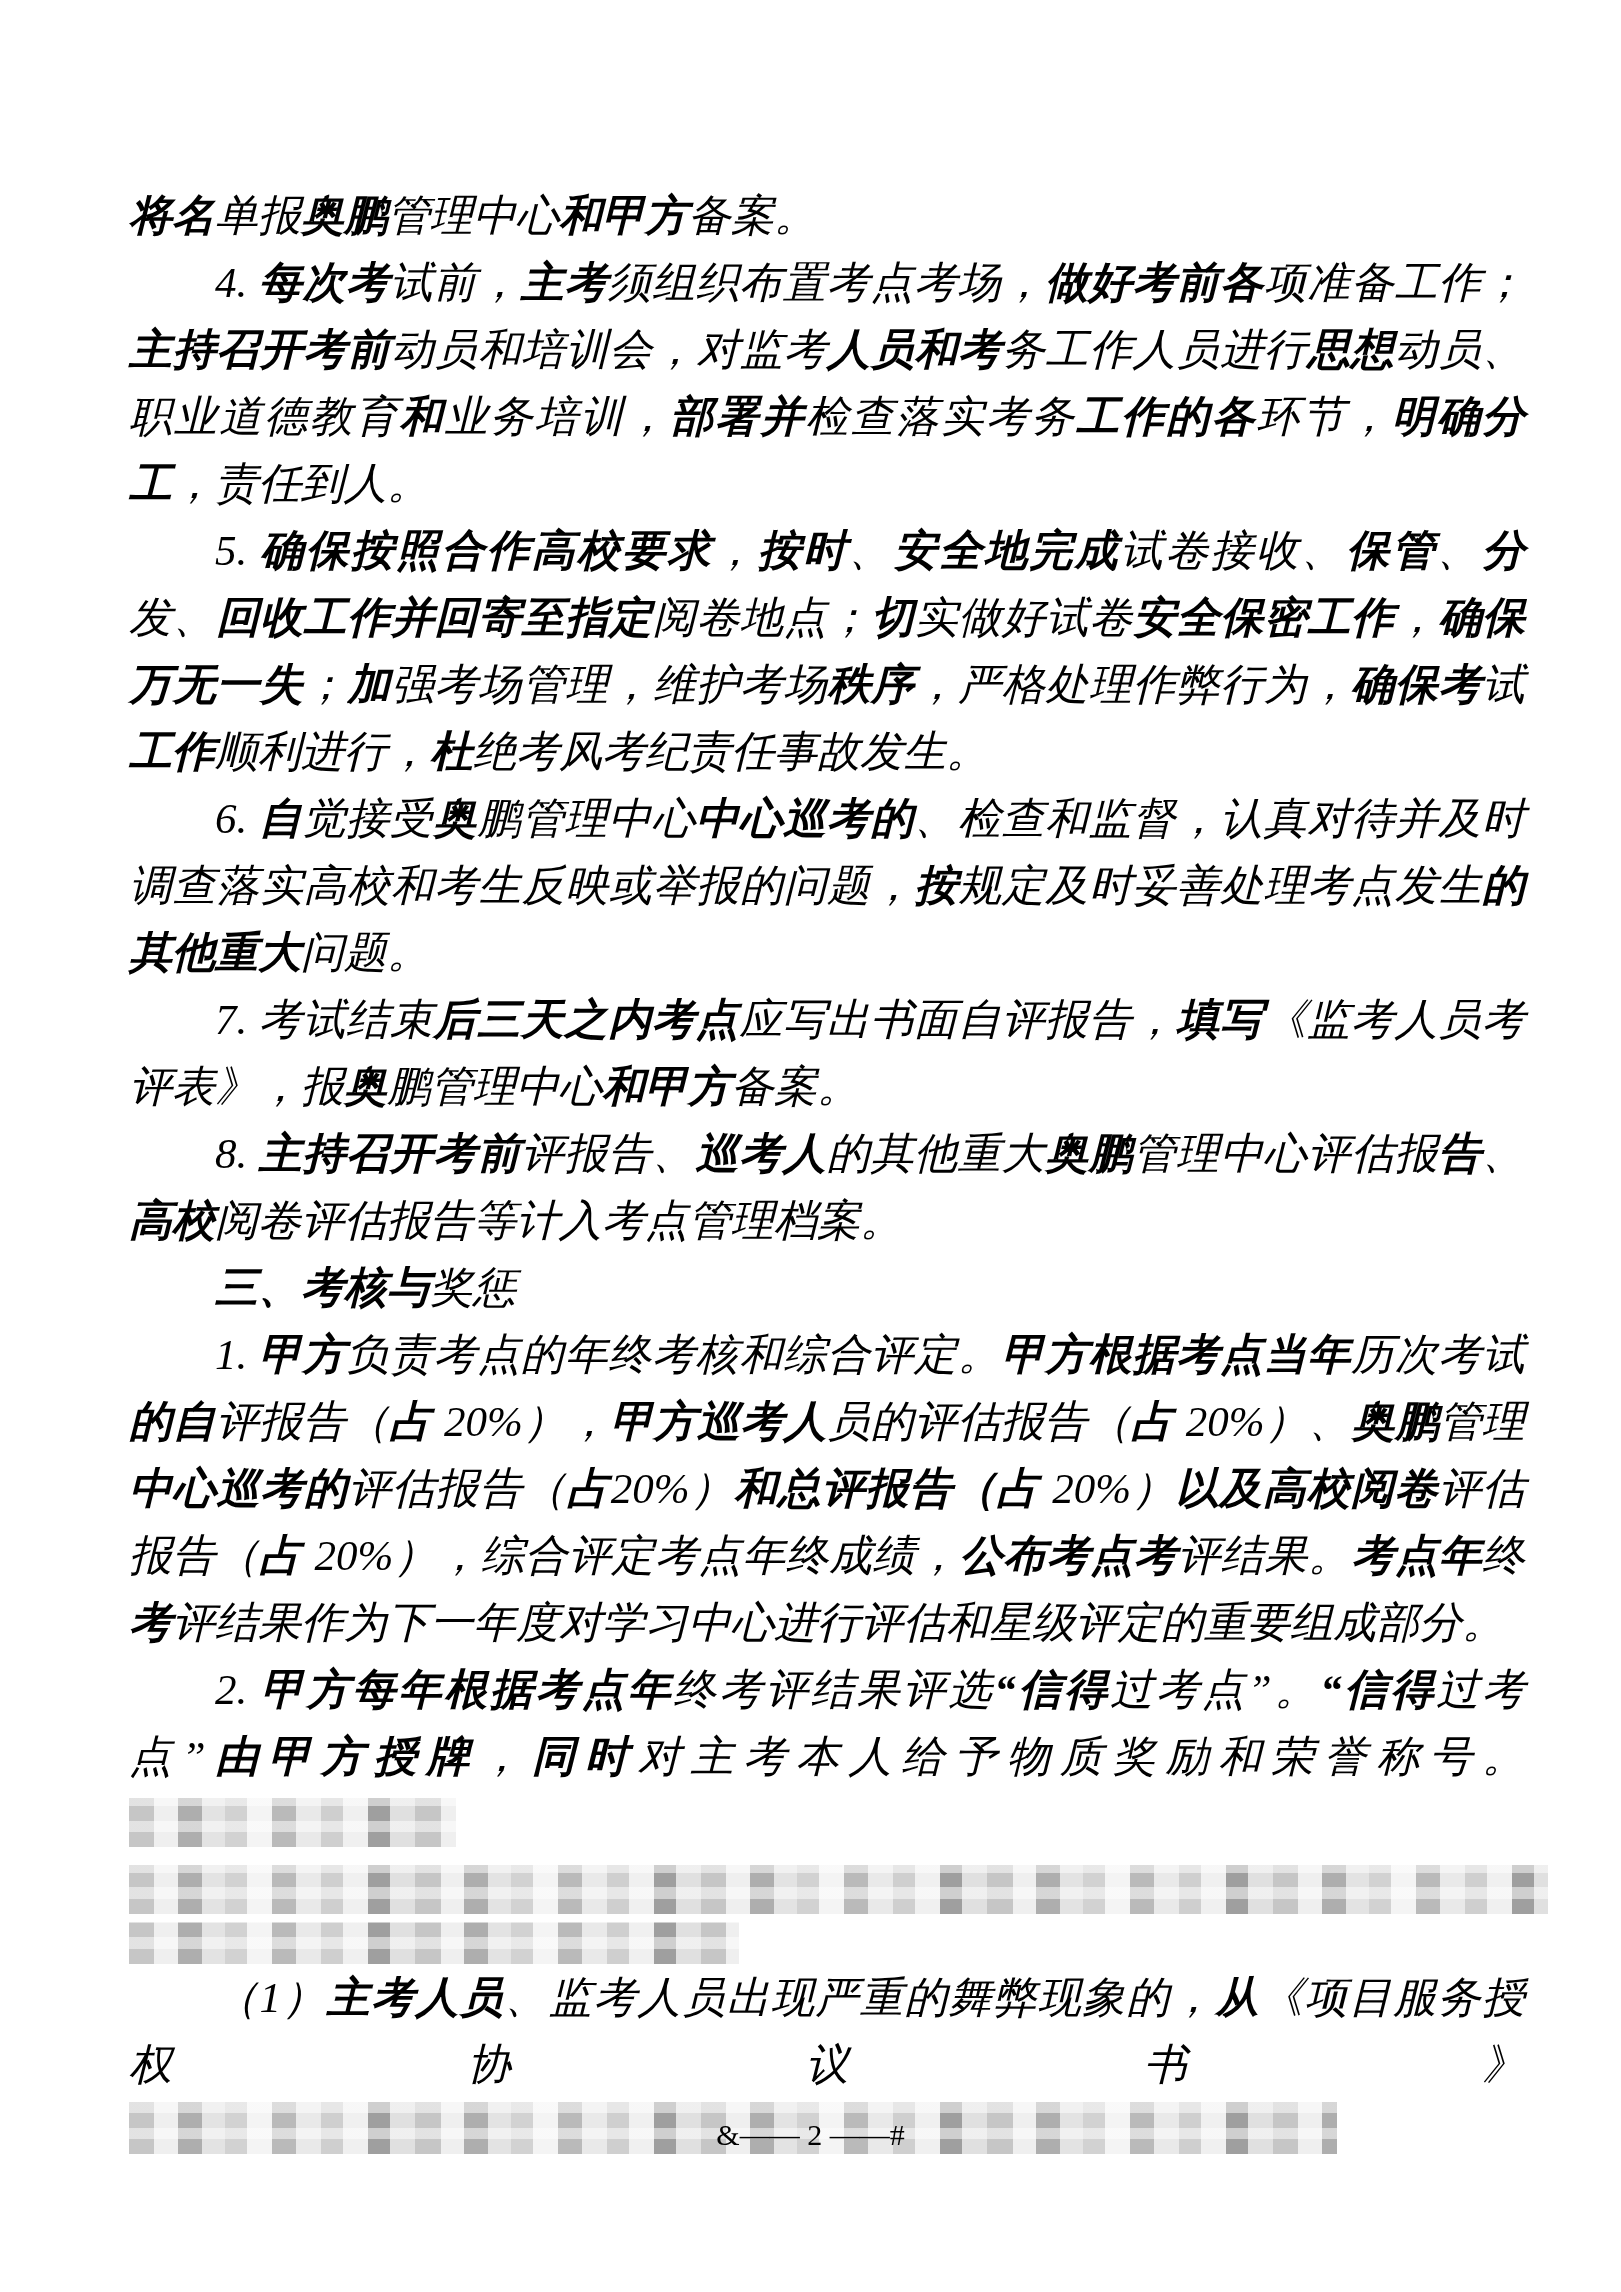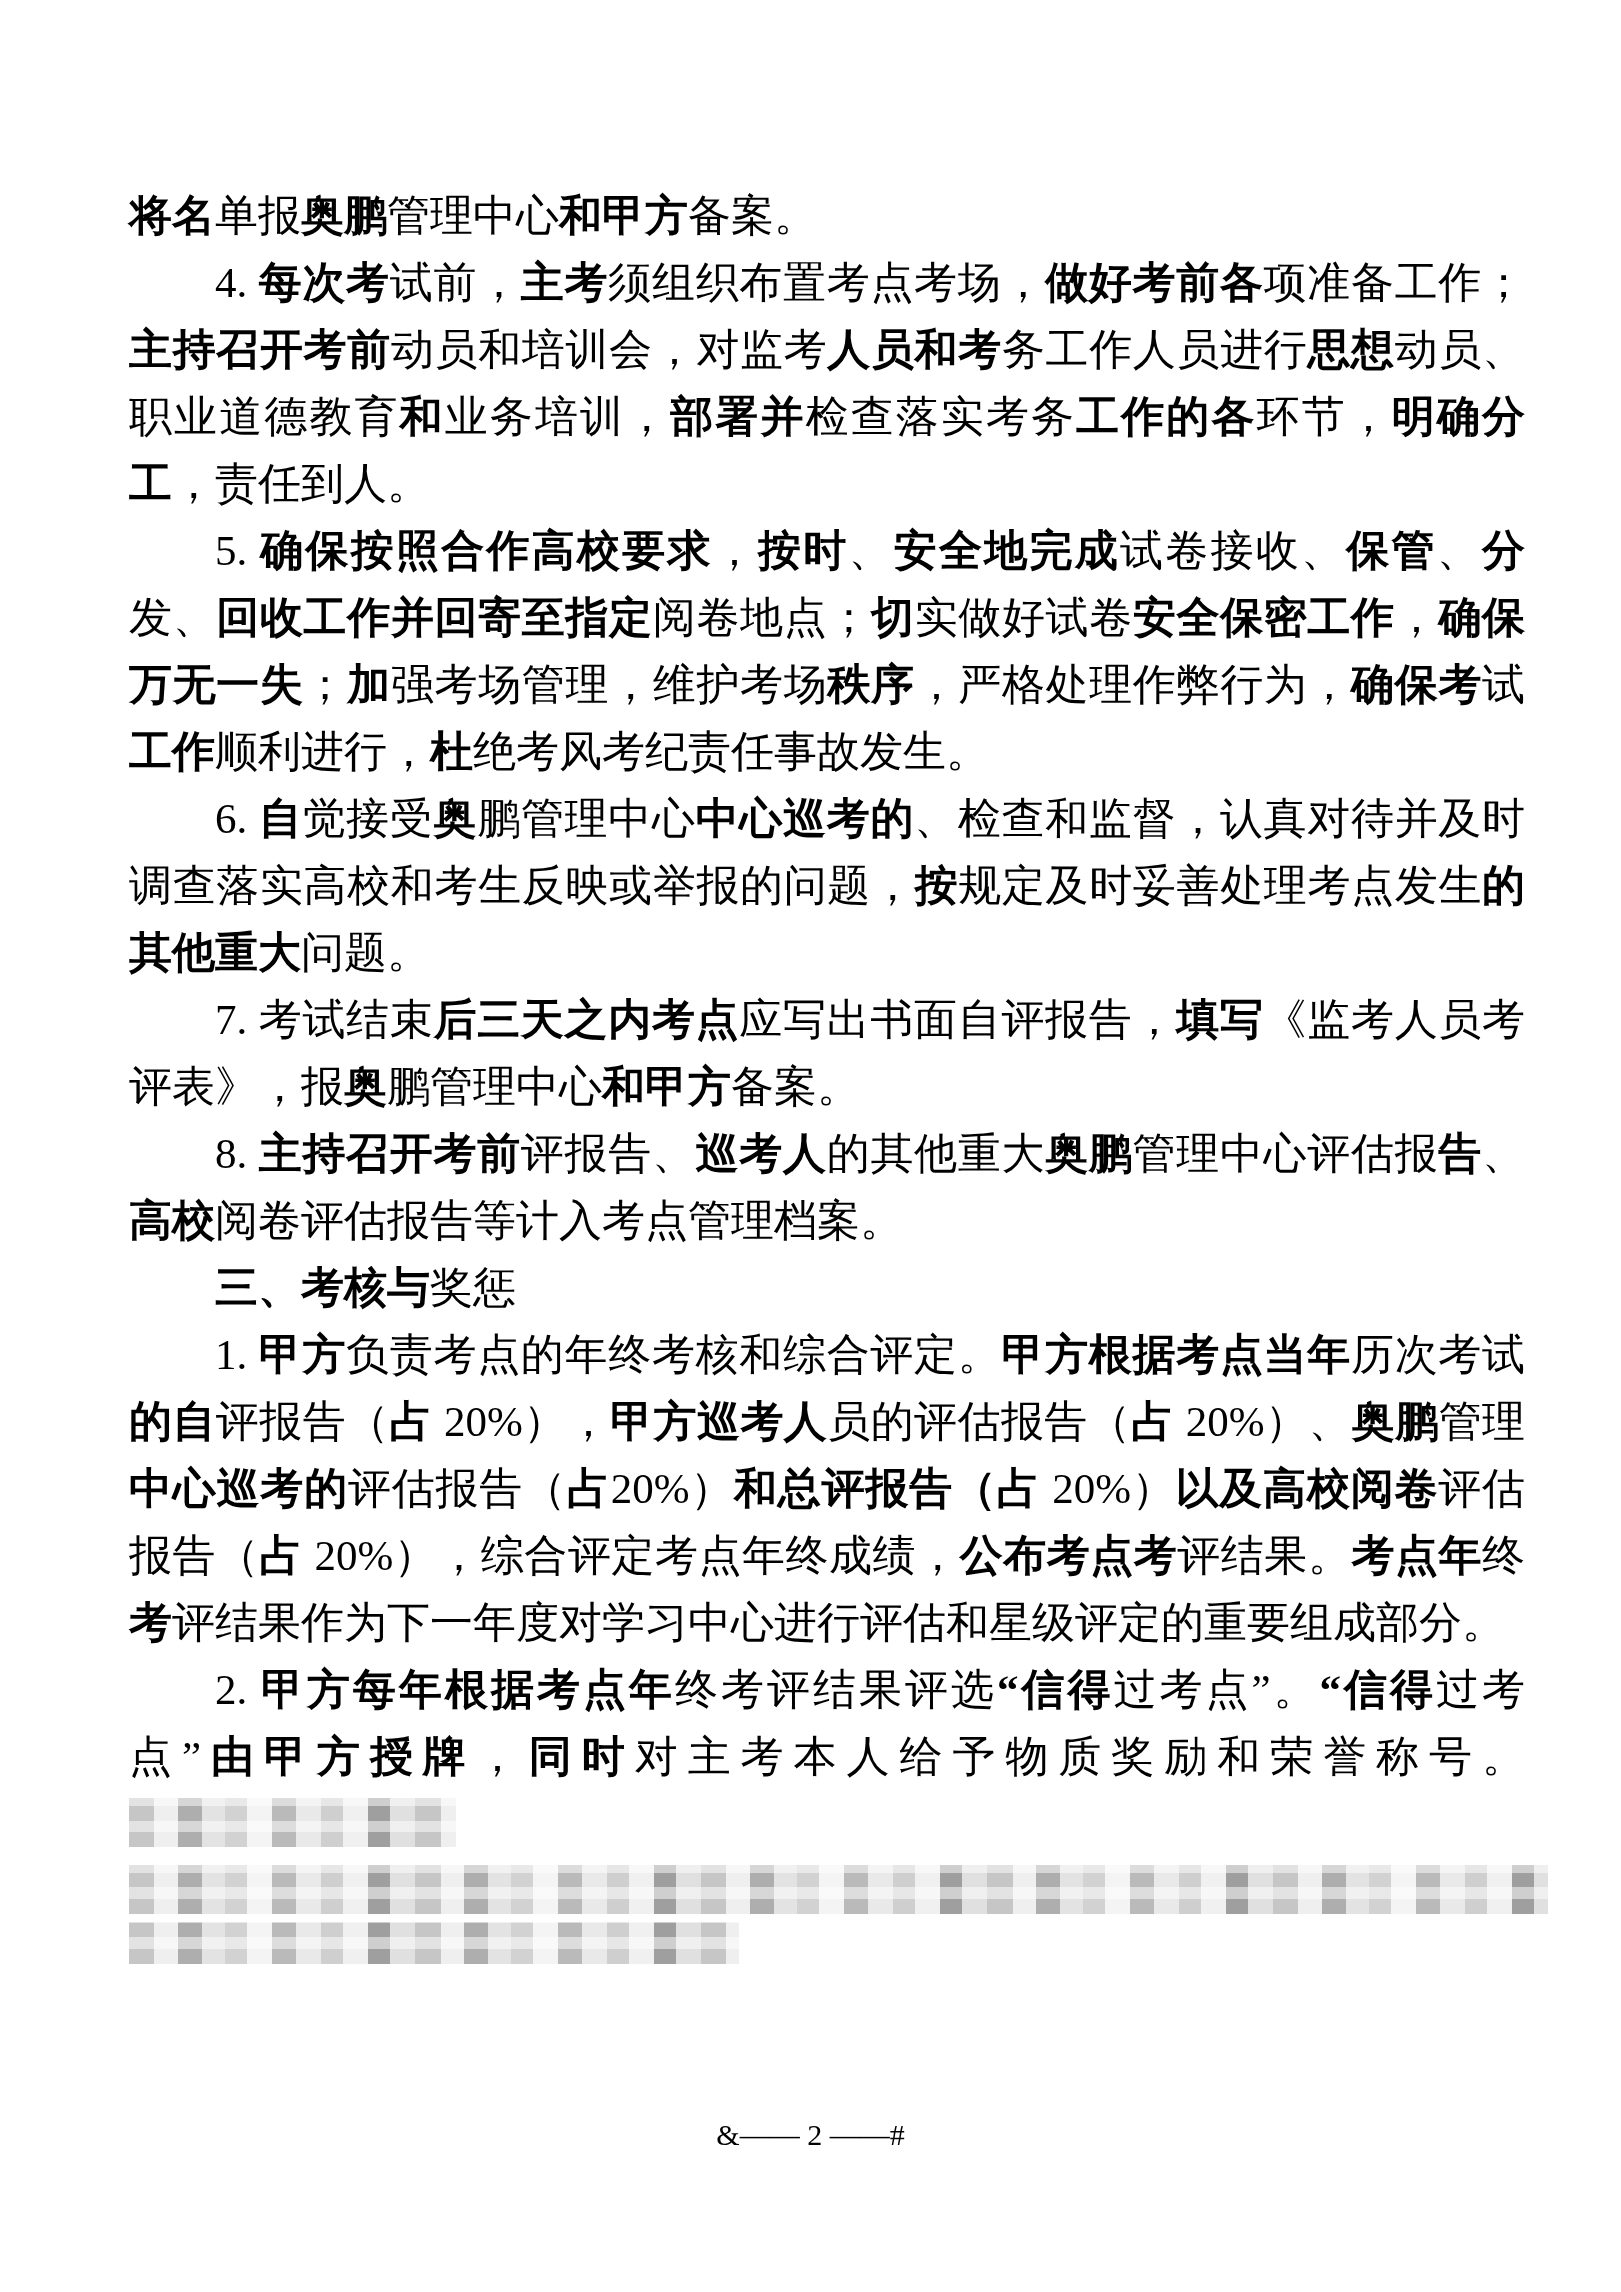--- a/index.html
+++ b/index.html
@@ -11,21 +11,21 @@
     color:#000;
     font-family:"Liberation Serif","DejaVu Serif",serif;
   }
   .content{
     position:absolute;
     left:129px;top:182px;width:1396px;
     font-size:43px;
     line-height:67px;
     text-align:justify;
   }
-  p.para{margin:0;padding:0;}
+  p.para{margin:0;padding:0;font-style:italic;}
   p.indent{text-indent:86px;}
   .b{font-weight:700;}
   .redact{
     display:inline-block;
     vertical-align:-8.8px;
     background:
       repeating-linear-gradient(0deg, rgba(255,255,255,0) 0 14.7px, rgba(255,255,255,0.5) 14.7px 26.5px),
       repeating-linear-gradient(90deg,
         #c6c6c6 0 25.5px, #efefef 25.5px 49px, #aeaeae 49px 73px, #e3e3e3 73px 96px,
         #d2d2d2 96px 118px, #f4f4f4 118px 143px, #bababa 143px 167px, #e9e9e9 167px 192px,
@@ -51,16 +51,17 @@
       <p class="para indent"><span>4. </span><span class="b">每次考</span><span>试前，</span><span class="b">主考</span><span>须组织布置考点考场，</span><span class="b">做好考前各</span><span>项准备工作；</span><span class="b">主持召开考前</span><span>动员和培训会，对监考</span><span class="b">人员和考</span><span>务工作人员进行</span><span class="b">思想</span><span>动员、职业道德教育</span><span class="b">和</span><span>业务培训，</span><span class="b">部署并</span><span>检查落实考务</span><span class="b">工作的各</span><span>环节，</span><span class="b">明确分工</span><span>，责任到人。</span></p>
       <p class="para indent"><span>5. </span><span class="b">确保按照合作高校要求</span><span>，</span><span class="b">按时</span><span>、</span><span class="b">安全地完成</span><span>试卷接收、</span><span class="b">保管</span><span>、</span><span class="b">分</span><span>发、</span><span class="b">回收工作并回寄至指定</span><span>阅卷地点；</span><span class="b">切</span><span>实做好试卷</span><span class="b">安全保密工作</span><span>，</span><span class="b">确保万无一失</span><span>；</span><span class="b">加</span><span>强考场管理，维护考场</span><span class="b">秩序</span><span>，严格处理作弊行为，</span><span class="b">确保考</span><span>试</span><span class="b">工作</span><span>顺利进行，</span><span class="b">杜</span><span>绝考风考纪责任事故发生。</span></p>
       <p class="para indent"><span>6. </span><span class="b">自</span><span>觉接受</span><span class="b">奥</span><span>鹏管理中心</span><span class="b">中心巡考的</span><span>、检查和监督，认真对待并及时调查落实高校和考生反映或举报的问题，</span><span class="b">按</span><span>规定及时妥善处理考点发生</span><span class="b">的其他重大</span><span>问题。</span></p>
       <p class="para indent"><span>7. 考试结束</span><span class="b">后三天之内考点</span><span>应写出书面自评报告，</span><span class="b">填写</span><span>《监考人员考评表》，报</span><span class="b">奥</span><span>鹏管理中心</span><span class="b">和甲方</span><span>备案。</span></p>
       <p class="para indent"><span>8. </span><span class="b">主持召开考前</span><span>评报告、</span><span class="b">巡考人</span><span>的其他重大</span><span class="b">奥鹏</span><span>管理中心评估报</span><span class="b">告</span><span>、</span><span class="b">高校</span><span>阅卷评估报告等计入考点管理档案。</span></p>
       <p class="para indent"><span class="b">三、考核与</span><span>奖惩</span></p>
       <p class="para indent"><span>1. </span><span class="b">甲方</span><span>负责考点的年终考核和综合评定。</span><span class="b">甲方根据考点当年</span><span>历次考试</span><span class="b">的自</span><span>评报告（</span><span class="b">占</span><span> 20%），</span><span class="b">甲方巡考人</span><span>员的评估报告（</span><span class="b">占</span><span> 20%）、</span><span class="b">奥鹏</span><span>管理</span><span class="b">中心巡考的</span><span>评估报告（</span><span class="b">占</span><span>20%）</span><span class="b">和总评报告（占</span><span> 20%）</span><span class="b">以及高校阅卷</span><span>评估</span><span>报告（</span><span class="b">占</span><span> 20%）</span><span>，综合评定考点年终成绩，</span><span class="b">公布考点考</span><span>评结果。</span><span class="b">考点年</span><span>终</span><span class="b">考</span><span>评结果作为下一年度对学习中心进行评估和星级评定的重要组成部分。</span></p>
       <p class="para indent"><span>2. </span><span class="b">甲方每年根据考点年</span><span>终考评结果评选</span><span class="b">“信得</span><span>过考点”。</span><span class="b">“信得</span><span>过考点”</span><span class="b">由甲方授牌</span><span>，</span><span class="b">同时</span><span>对主考本人给予物质奖励和荣誉称号。</span><span class="redact" style="width: 327px; height: 49px;"></span></p>
       <p class="para band"><span class="redact" style="width: 1419px; height: 49px;"></span></p>
       <p class="para band"><span class="redact" style="width: 610px; height: 42px;"></span></p>
+      <p class="para indent"><span>（1）</span><span class="b">主考人员</span><span>、监考人员出现严重的舞弊现象的，</span><span class="b">从</span><span>《项目服务授权</span><span>协议书》</span><span class="redact" style="width: 1208px; height: 52px;"></span></p>
     </div>
   <div class="footer">&amp;—— 2 ——#</div>
 </div>
 
 
 </body></html>

